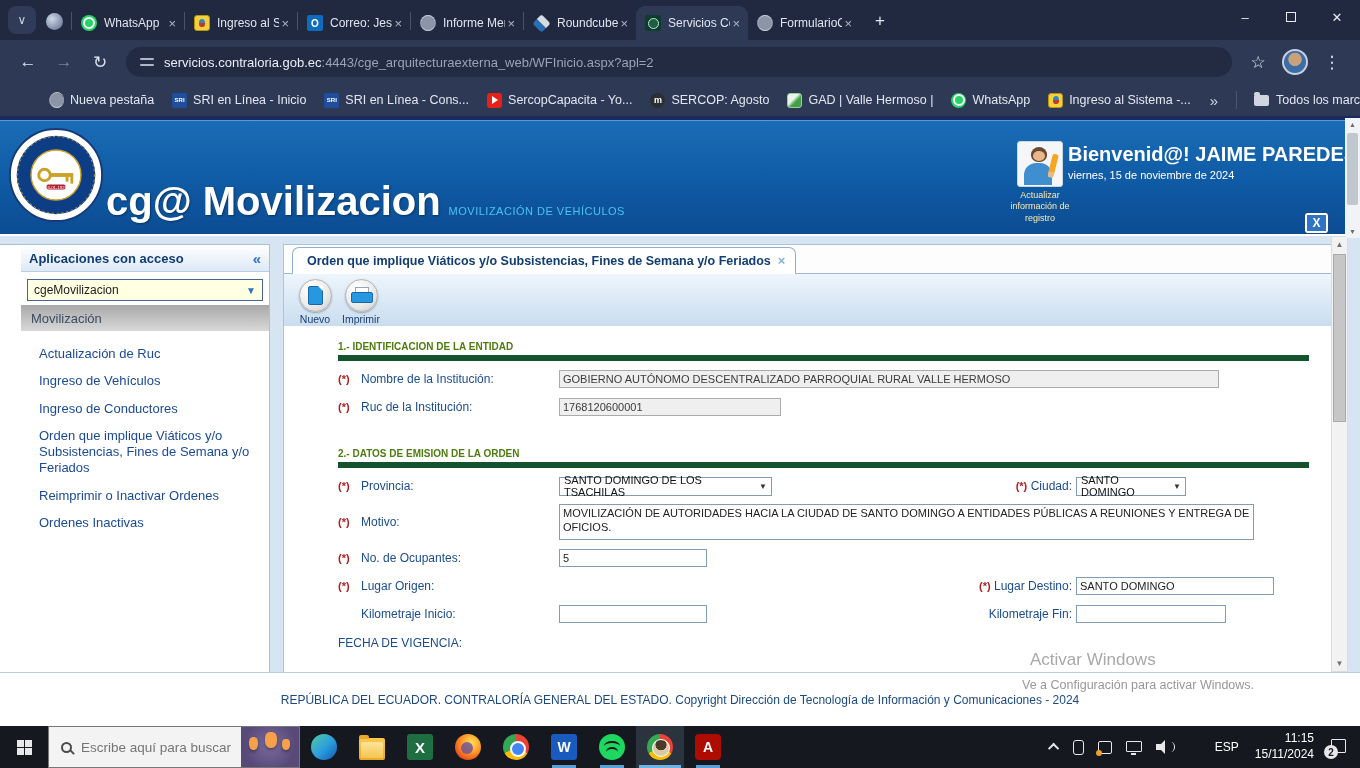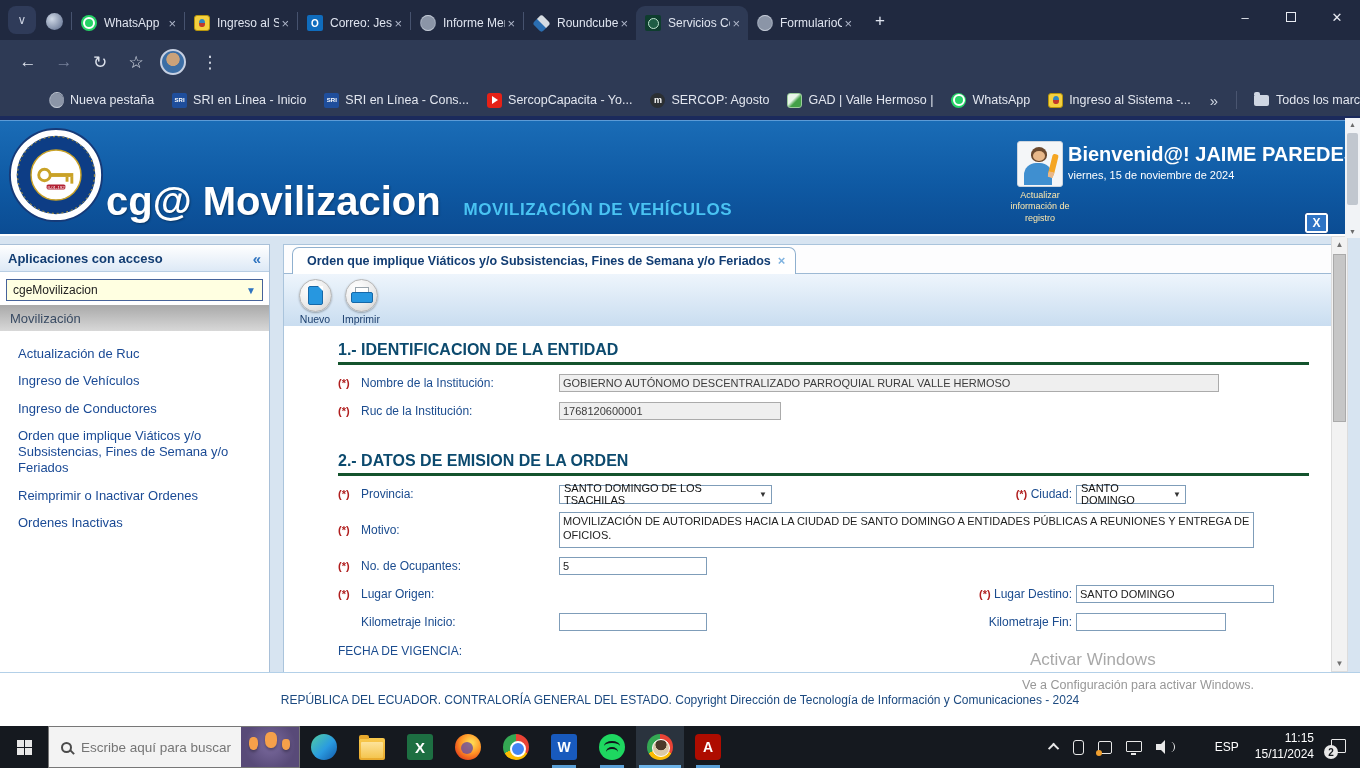--- a/index.html
+++ b/index.html
@@ -66,37 +66,37 @@
   .folder-icon::before { content:""; position:absolute; top:-3px; left:0; width:6px; height:3px; background:#cfd6e2; border-radius:2px 2px 0 0; }
   .bm-right { margin-left:auto; display:flex; align-items:center; }
 
   
   .page { position:absolute; top:116px; left:0; width:1360px; height:610px; background:#fff; }
   .page-topline { position:absolute; top:0; left:0; width:100%; height:4px; background:#1b2a5c; }
   .app-header { position:absolute; top:4px; left:0; width:100%; height:114px; background:linear-gradient(180deg,#1a6cb6 0%,#0f5aa4 55%,#0b4c93 100%); border-top:1px solid #5c9bd6; }
   .seal { position:absolute; left:8px; top:6px; }
   .brand-line { position:absolute; left:106px; bottom:10px; display:flex; align-items:baseline; }
   .brand { color:#fff; font-size:40px; font-weight:bold; letter-spacing:0px; text-shadow:1px 1px 2px rgba(0,0,0,.35); }
-  .brand-sub { color:#49c3f2; font-size:17px; font-weight:bold; margin-left:23px; letter-spacing:.5px; }
+  .brand-sub { color:#49c3f2; font-size:11px; font-weight:normal; margin-left:8px; letter-spacing:.5px; }
   .hdr-avatar-wrap { position:absolute; left:1008px; top:20px; width:64px; text-align:center; }
   .hdr-avatar { width:46px; height:46px; margin:0 auto; background:#f4f6f8; border:1px solid #cdd6e0; border-radius:3px; position:relative; overflow:hidden; }
   .hdr-avatar .head { position:absolute; left:13px; top:5px; width:16px; height:15px; border-radius:50% 50% 45% 45%; background:#6b4a2f; }
   .hdr-avatar .face { position:absolute; left:15px; top:9px; width:12px; height:10px; border-radius:50%; background:#e8b88a; }
   .hdr-avatar .body { position:absolute; left:6px; top:21px; width:28px; height:22px; border-radius:12px 12px 0 0; background:#3f8fd0; }
   .hdr-avatar .pencil { position:absolute; right:6px; top:12px; width:6px; height:24px; background:#f5a623; border-bottom:6px solid #e8b88a; transform:rotate(14deg); border-radius:2px; }
   .hdr-avatar-caption { margin-top:3px; font-size:9px; line-height:1.25; color:#ffe9ad; }
   .welcome-block { position:absolute; left:1068px; top:22px; color:#fff; }
   .welcome-title { font-size:20px; font-weight:bold; }
   .welcome-date { font-size:11px; margin-top:3px; }
   .hdr-close { position:absolute; left:1305px; top:92px; width:23px; height:20px; background:#2f74c5; border:2px solid #fff; outline:1px solid #1a4a8a; border-radius:2px; color:#fff; font-weight:bold; font-size:12px; display:flex; align-items:center; justify-content:center; }
 
   .workspace { position:absolute; top:120px; left:0; width:100%; height:436px; background:#d7e4f1; }
 
   
-  .sidebar { position:absolute; left:0; top:8px; bottom:0; width:270px; background:#fff; border:1px solid #a9c0d8; border-left:none; border-bottom:none; }
+  .sidebar { position:absolute; left:0; top:8px; bottom:0; width:270px; background:#fff; border:1px solid #a9c0d8; border-left:none; border-bottom:none;padding-left:21px; }
   .sb-header { height:27px; background:linear-gradient(180deg,#ffffff,#dde9f6); border-bottom:1px solid #b9cee3; display:flex; align-items:center; padding:0 8px; }
   .sb-title { font-size:13px; font-weight:bold; color:#123d73; flex:1; }
   .sb-collapse { color:#2f74c0; font-size:15px; font-weight:bold; }
   .sb-select { margin:7px 6px 4px 6px; height:22px; border:1px solid #46639a; background:#ffffe1; display:flex; align-items:center; padding:0 6px; font-size:12px; color:#222; }
   .sb-select .chev { margin-left:auto; color:#2f74c0; font-size:10px; }
   .sb-group { height:26px; margin-top:4px; background:linear-gradient(180deg,#a9a9a9,#d8d8d8); display:flex; align-items:center; padding:0 10px; font-size:13px; color:#394b63; }
   .sb-items { padding:4px 8px 0 18px; }
   .sb-item { font-size:13px; color:#1a4a95; margin-top:11px; line-height:1.25; }
 
   
@@ -110,21 +110,21 @@
   .tbtn-circle { width:33px; height:33px; border-radius:50%; margin:0 auto; background:radial-gradient(circle at 35% 28%, #ffffff 0%, #ececec 55%, #cccccc 100%); border:1px solid #b5b5b5; box-shadow:0 1px 2px rgba(0,0,0,.3); display:flex; align-items:center; justify-content:center; }
   .tbtn-label { font-size:10.5px; color:#1c3f6e; margin-top:1px; }
   .ico-new { width:15px; height:19px; background:#2797e0; border:1px solid #1668a8; border-radius:2px; position:relative; }
   .ico-new::after { content:""; position:absolute; right:-1px; top:-1px; border-left:5px solid transparent; border-top:5px solid #fff; }
   .ico-print { width:20px; height:16px; position:relative; }
   .ico-print::before { content:""; position:absolute; left:4px; top:0; width:12px; height:7px; background:#fff; border:1px solid #9aa5ad; }
   .ico-print::after { content:""; position:absolute; left:0; bottom:0; width:20px; height:9px; background:#2797e0; border:1px solid #1668a8; border-radius:2px; }
 
   .form { position:absolute; left:0; right:16px; top:81px; bottom:0; overflow:hidden; padding-left:54px; background:#fff; }
   .form-title { margin-top:13px; font-size:12px; color:#1c4a80; }
-  .sec-head { margin-top:15px; font-size:16px; font-weight:bold; color:#0c4a6e; padding-bottom:3px; border-bottom:3px solid #14532d; margin-right:6px; }
+  .sec-head { margin-top:15px; font-size:10px; font-weight:bold; color:#4d7c0f; padding-bottom:3px; border-bottom:6px solid #14532d; margin-right:6px; }
   .sec-head.gap { margin-top:31px; }
   .frow { position:relative; display:flex; align-items:center; margin-top:8px; min-height:20px; margin-right:6px; }
   .req { width:23px; color:#b01e1e; font-weight:bold; font-size:11px; flex:none; }
   .flabel { width:198px; font-size:12px; color:#1b4c8f; flex:none; }
   .plain-label { margin-top:12px; font-size:12px; color:#1b4c8f; }
   .fin { font-size:11px; height:18px; border:1px solid #7f9db9; padding:1px 3px; color:#222; font-family:"Liberation Sans", sans-serif; background:#fff; }
   .fro { background:#efefef; border:1px solid #ababab; color:#3c3c3c; }
   .fsel { height:19px; border:1px solid #7f9db9; background:#fff; display:flex; align-items:center; font-size:11px; color:#111; padding:0 2px 0 4px; }
   .fsel .chev { margin-left:auto; font-size:8px; color:#333; padding:0 2px; }
   .ftextarea { width:695px; height:36px; border:1px solid #7f9db9; font-size:11px; color:#222; font-family:"Liberation Sans", sans-serif; padding:1px 3px; resize:none; line-height:1.3; }
@@ -258,20 +258,24 @@
           <span class="maxi-box"></span>
         </div>
       <div class="win-btn">✕</div>
     </div>
   </div>
 
   <div class="navbar">
     <div class="nav-ico">←</div>
     <div class="nav-ico dim">→</div>
     <div class="nav-ico">↻</div>
+    <div class="omnibox">
+      <span class="tune-icon"></span>
+      <span class="url"><span class="host">servicios.contraloria.gob.ec</span><span class="rest">:4443/cge_arquitecturaexterna_web/WFInicio.aspx?apl=2</span></span>
+    </div>
     <div class="nav-ico">☆</div>
     <div class="avatar-btn"></div>
     <div class="nav-ico">⋮</div>
   </div>
 
   <div class="bookmarksbar">
     <div class="apps-grid"></div>
     <div class="bsep"></div>
     <div class="bm">
         <span class="favicon fav-globe"></span>

